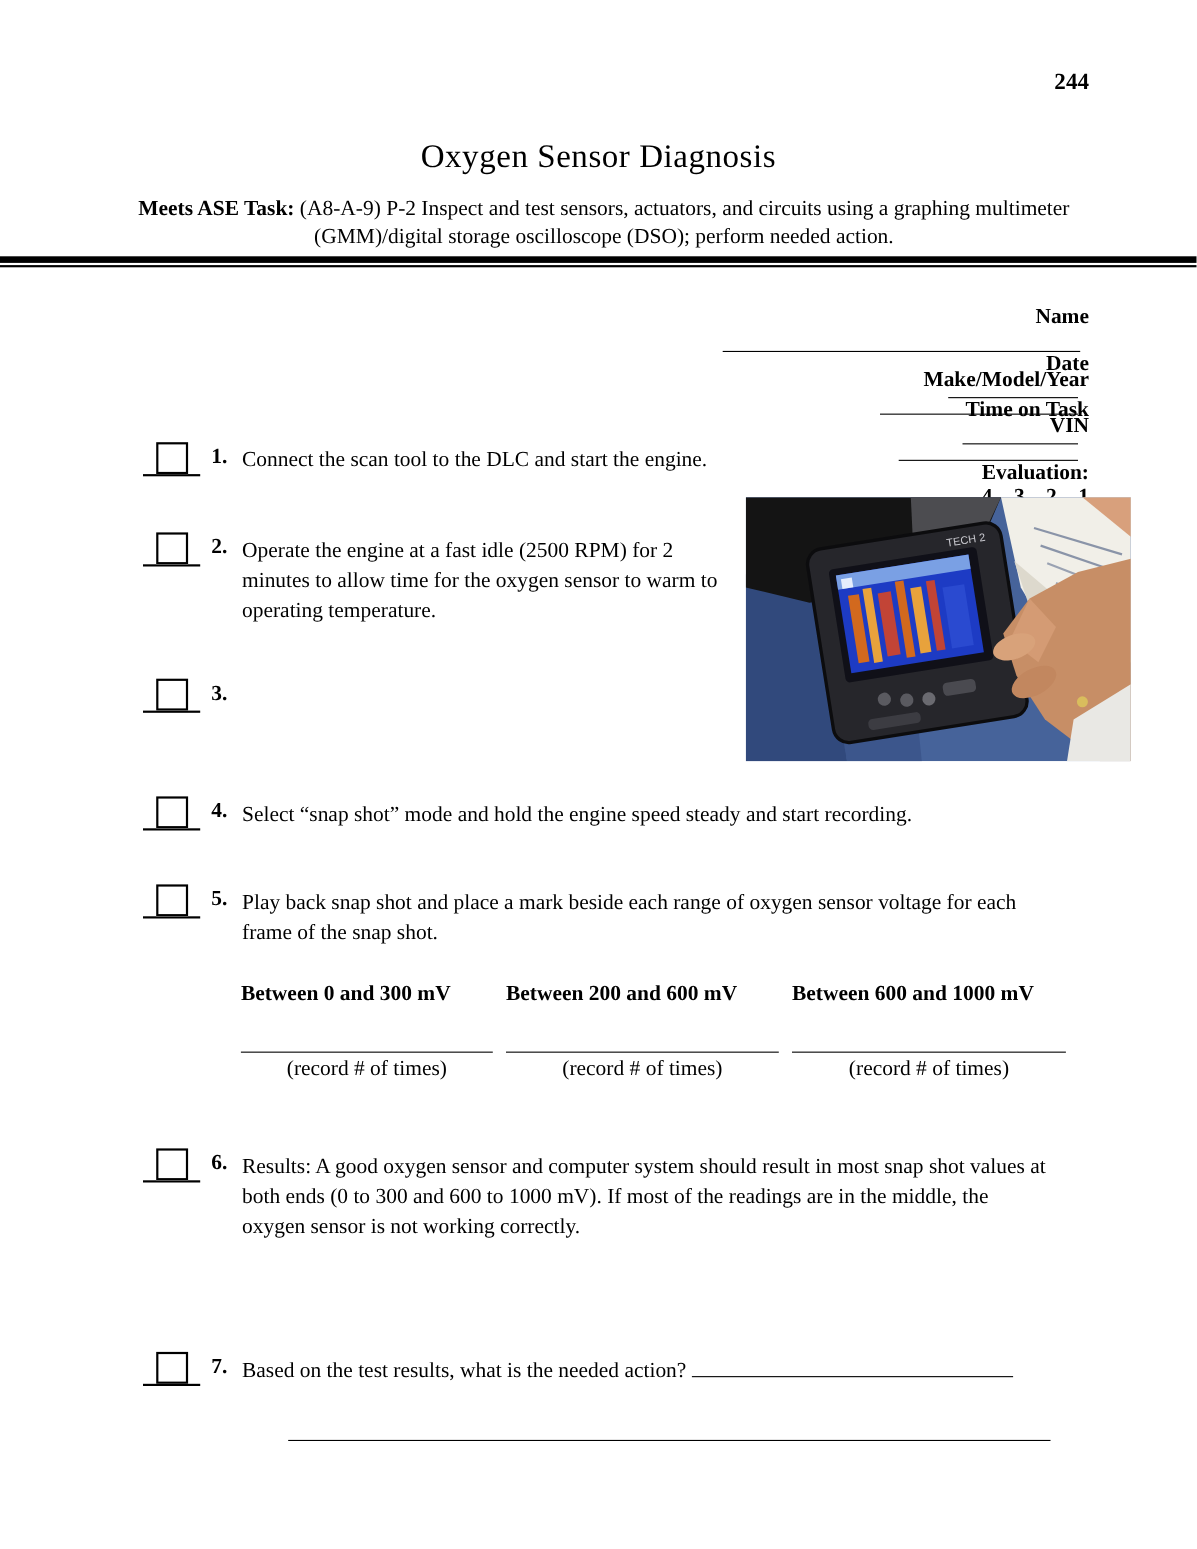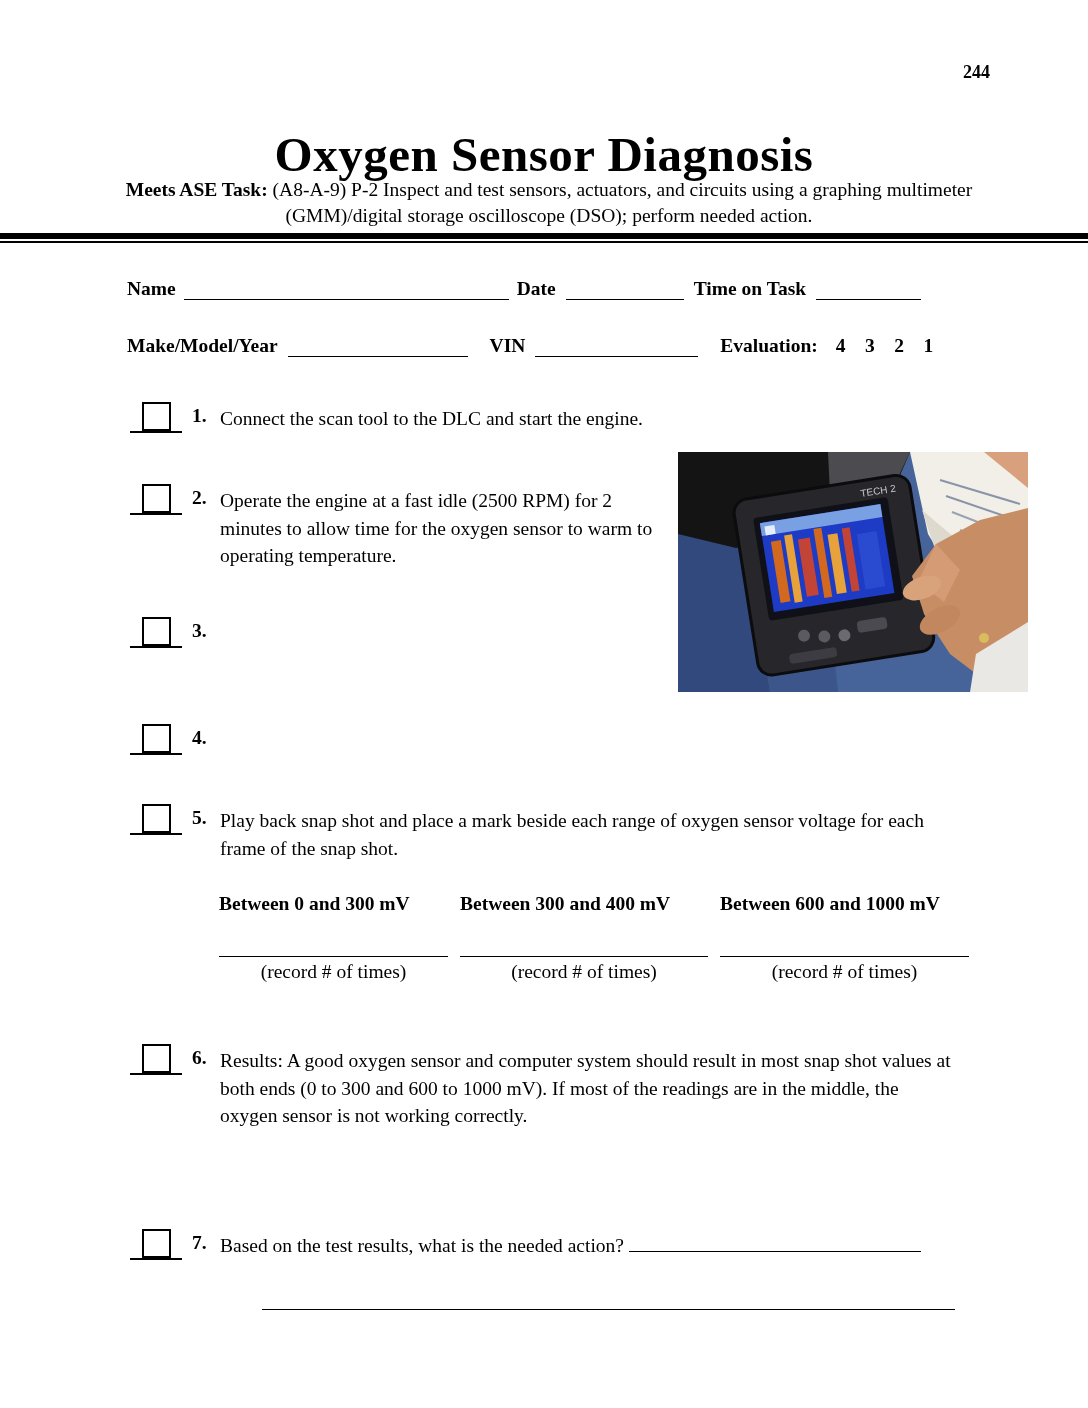--- a/index.html
+++ b/index.html
@@ -3,31 +3,31 @@
 <meta charset="utf-8">
 <style>
   * { margin:0; padding:0; box-sizing:border-box; }
   html,body { background:#ffffff; }
   .page {
     position:relative; width:1088px; height:1408px; margin:0 auto;
     background:#ffffff; color:#000;
     font-family:"Liberation Serif","DejaVu Serif",serif;
     font-size:19.5px; overflow:hidden;
   }
-  .pagenum { position:absolute; top:62px; right:98px; font-weight:bold; font-size:18px; }
+  .pagenum { position:absolute; top:62px; right:98px; font-weight:bold; font-size:21px; }
   .title { position:absolute; top:126px; left:0; width:100%; text-align:center;
-           font-size:49px; font-weight:bold; letter-spacing:0.5px; }
+           font-size:30px; font-weight:normal; letter-spacing:0.5px; }
   .task { position:absolute; top:177px; left:114px; width:870px; text-align:center;
           font-size:19.5px; line-height:26px; }
   .task .lbl { font-weight:bold; }
   .rule  { position:absolute; top:233px; left:0; width:100%; height:6px; background:#000; }
   .rule2 { position:absolute; top:241px; left:0; width:100%; height:2px; background:#000; }
 
   .formrow { position:absolute; left:127px; right:98px; display:flex;
-             align-items:flex-end; font-weight:bold; white-space:pre; }
+             align-items:flex-end; font-weight:bold; white-space:pre;flex-direction:column; }
   .ul { display:inline-block; border-bottom:1.7px solid #000; height:20px; flex:none; }
   .sp { display:inline-block; flex:none; }
 
   .item { position:absolute; left:130px; display:flex; align-items:flex-start; }
   .chk { width:52px; height:36px; border-bottom:2px solid #000; flex:none;
          display:flex; align-items:flex-end; justify-content:center; margin-top:-8px; }
   .chk .box { width:29px; height:29px; border:2px solid #000; background:#fff; }
   .num { font-weight:bold; width:28px; margin-left:10px; flex:none; }
   .txt { line-height:27.5px; }
 
@@ -107,38 +107,39 @@
         <span class="box"></span>
       </span>
     <span class="num">3.</span>
   </div>
 
   <div class="item" style="top:727px;">
     <span class="chk">
         <span class="box"></span>
       </span>
     <span class="num">4.</span>
+    <div class="txt" style="width:740px;">Select “snap shot” mode and hold the engine speed steady and start recording.</div>
   </div>
 
   <div class="item" style="top:807px;">
     <span class="chk">
         <span class="box"></span>
       </span>
     <span class="num">5.</span>
     <div class="txt" style="width:736px;">Play back snap shot and place a mark beside each range of oxygen sensor voltage for each frame of the snap shot.</div>
   </div>
 
   <div class="ranges">
     <div class="rcol" style="width:229px;">
       <div class="rhead">Between 0 and 300 mV</div>
       <div class="rline"></div>
       <div class="rlabel">(record # of times)</div>
     </div>
     <div class="rcol" style="width:248px;">
-      <div class="rhead">Between 300 and 400 mV</div>
+      <div class="rhead">Between 200 and 600 mV</div>
       <div class="rline"></div>
       <div class="rlabel">(record # of times)</div>
     </div>
     <div class="rcol" style="width:249px;">
       <div class="rhead">Between 600 and 1000 mV</div>
       <div class="rline"></div>
       <div class="rlabel">(record # of times)</div>
     </div>
   </div>
 

